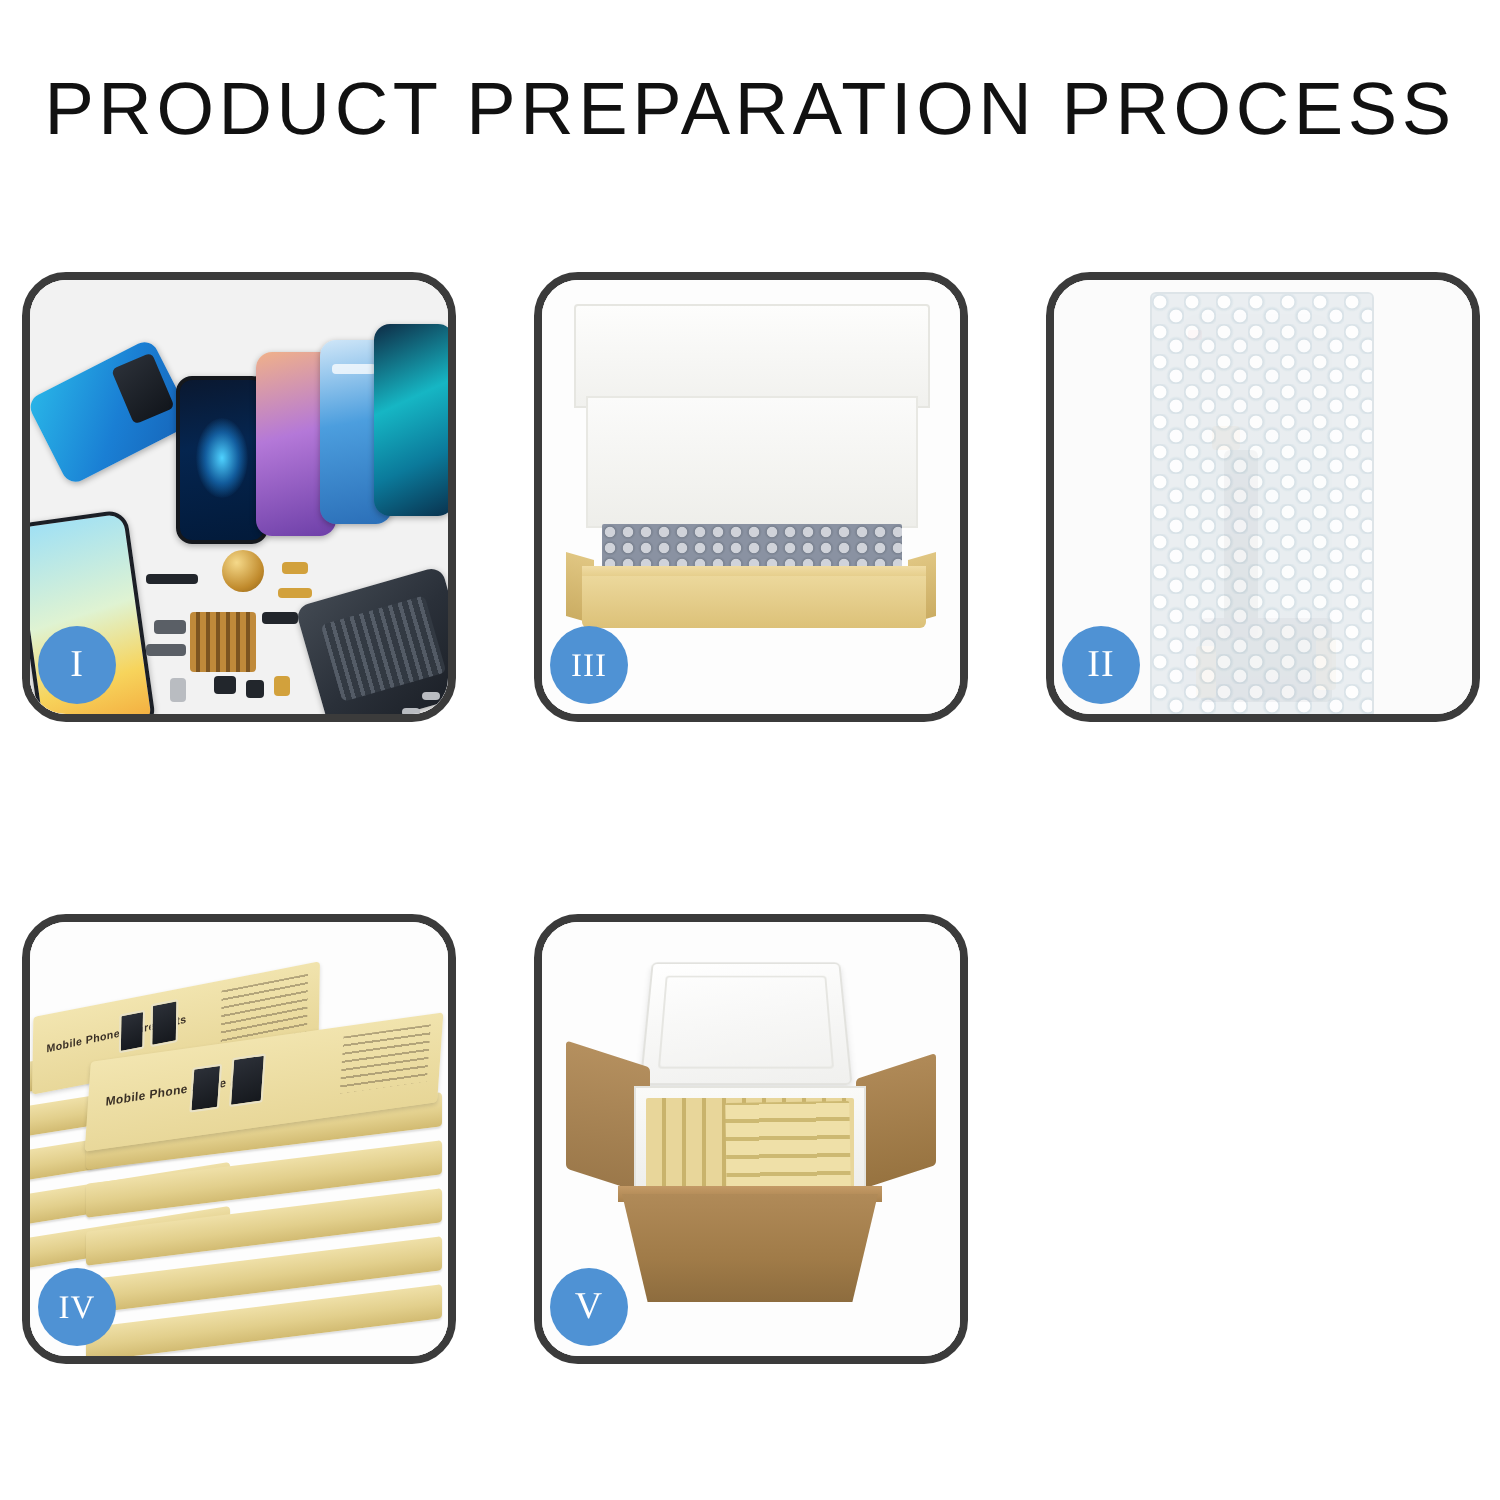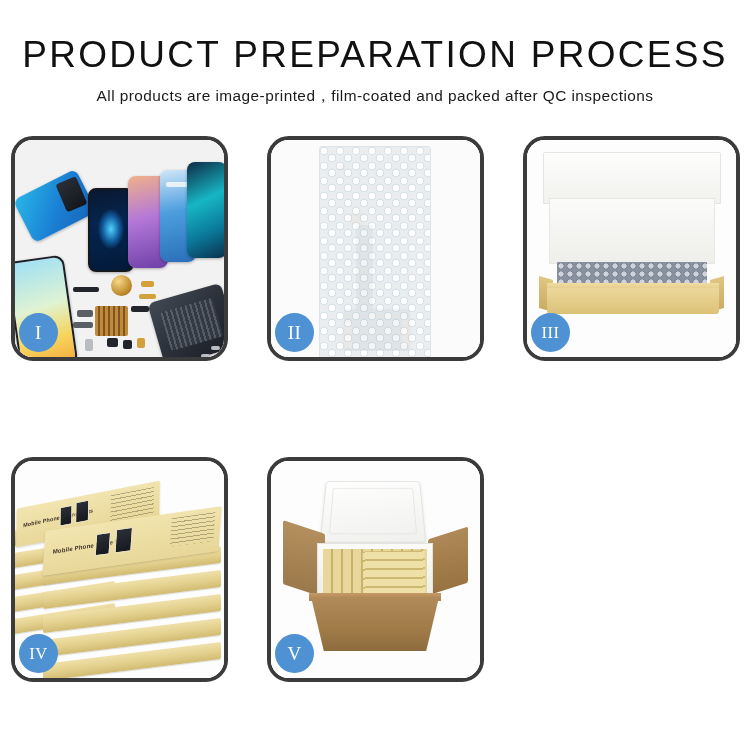--- a/index.html
+++ b/index.html
@@ -445,21 +445,20 @@
     transform:rotate(-8deg);
   }
 </style>
 </head>
 <body>
 
 <div class="page">
 
   <div class="header">
     <div class="title">PRODUCT PREPARATION PROCESS</div>
-    <div class="subtitle">All products are image-printed，film-coated and packed after QC inspections</div>
   </div>
 
   <div class="grid">
 
     <div class="panel">
       <div class="panel-inner">
         <div class="scene p1">
           <div class="ph ph-a"></div>
           <div class="ph ph-b"></div>
           <div class="ph ph-c"></div>
@@ -481,54 +480,54 @@
           <div class="part gold" style="left:122px;top:198px;width:8px;height:10px;"></div>
           <div class="part silver" style="left:196px;top:206px;width:9px;height:4px;"></div>
           <div class="part silver" style="left:186px;top:214px;width:9px;height:4px;"></div>
         </div>
       </div>
       <div class="badge">I</div>
     </div>
 
     <div class="panel">
       <div class="panel-inner">
+        <div class="scene p3">
+          <div class="box3-lid"></div>
+          <div class="box3-foam"></div>
+          <div class="box3-items"></div>
+          <div class="box3-flapL"></div>
+          <div class="box3-flapR"></div>
+          <div class="box3-rim"></div>
+          <div class="box3-front"></div>
+        </div>
+      </div>
+      <div class="badge wide">III</div>
+    </div>
+
+    <div class="panel">
+      <div class="panel-inner">
         <div class="scene p2">
           <div class="bubblebag">
             <div class="lcd"></div>
             <div class="redtab"></div>
             <div class="connector"></div>
             <div class="connector2"></div>
             <div class="flex"></div>
             <div class="board"></div>
             <div class="tape-l"></div>
             <div class="tape-r"></div>
             <div class="bubbletex"></div>
           </div>
         </div>
       </div>
       <div class="badge">II</div>
     </div>
 
     <div class="panel">
       <div class="panel-inner">
-        <div class="scene p3">
-          <div class="box3-lid"></div>
-          <div class="box3-foam"></div>
-          <div class="box3-items"></div>
-          <div class="box3-flapL"></div>
-          <div class="box3-flapR"></div>
-          <div class="box3-rim"></div>
-          <div class="box3-front"></div>
-        </div>
-      </div>
-      <div class="badge wide">III</div>
-    </div>
-
-    <div class="panel">
-      <div class="panel-inner">
         <div class="scene p4">
           <div class="stackwrap">
             <div class="gbox gb-l1"></div>
             <div class="gbox gb-l2"></div>
             <div class="gbox gb-l3"></div>
             <div class="gbox gb-l4"></div>
             <div class="gbox gb-l5"></div>
 
             <div class="gbox gb-r1"></div>
             <div class="gbox gb-r2"></div>

